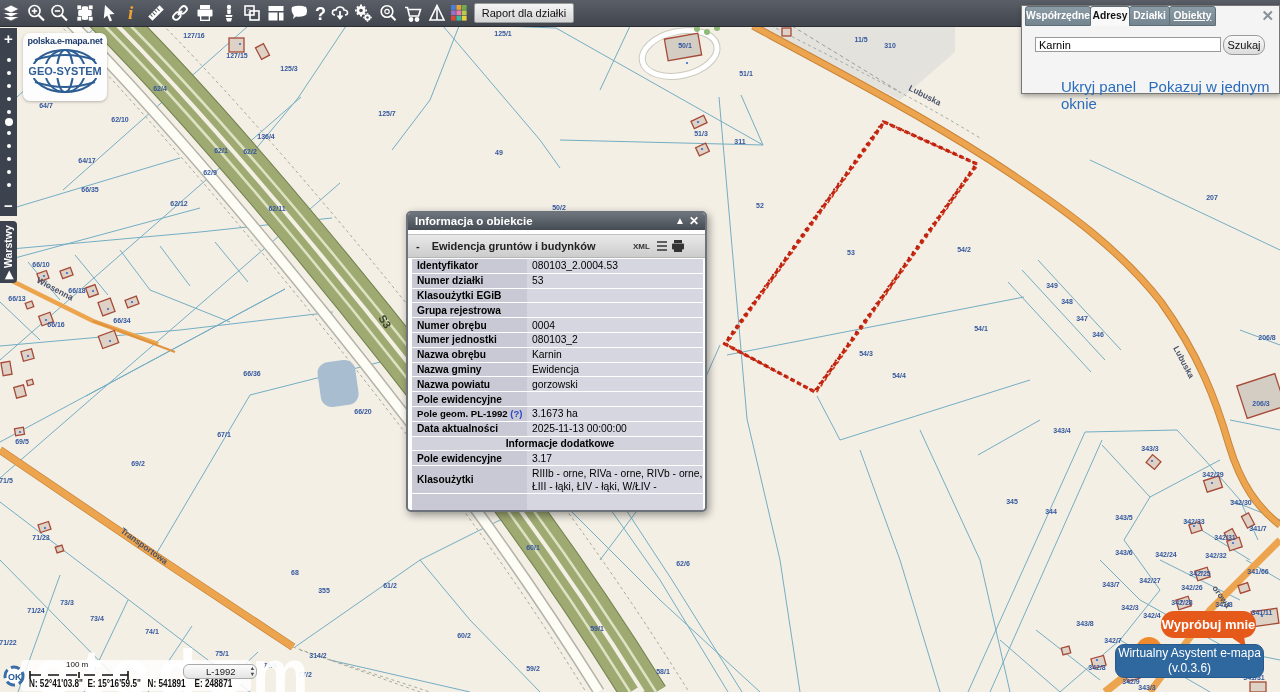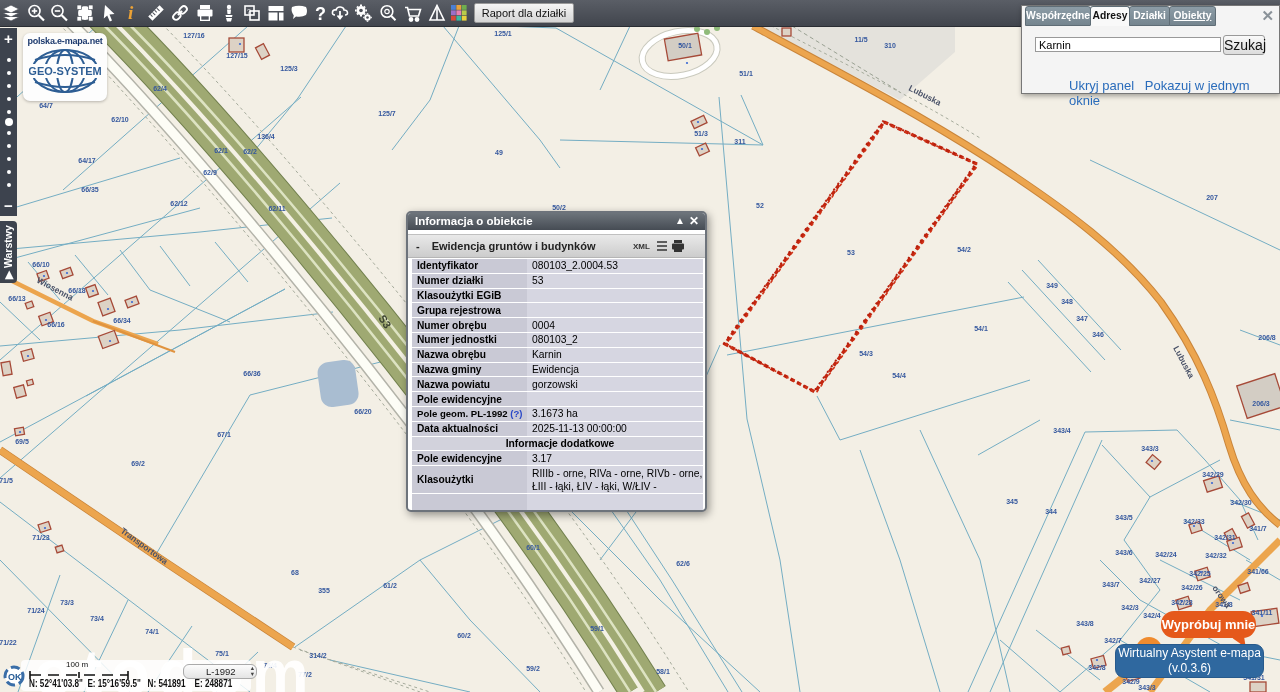--- a/index.html
+++ b/index.html
@@ -15,23 +15,23 @@
 .ldot.big{left:4.5px;width:8px;height:8px;border-radius:4px;}
 #warstwy{position:absolute;left:0;top:221px;width:17px;height:62px;background:#3d434e;border-radius:0 4px 4px 0;z-index:4;}
 #warstwy span{position:absolute;left:2px;top:58px;transform:rotate(-90deg);transform-origin:0 0;color:#fff;font-size:10.5px;white-space:nowrap;font-weight:bold;}
 #logo{position:absolute;left:23px;top:33px;width:84px;height:68px;background:#fdfdfd;border-radius:7px;box-shadow:0 1px 3px rgba(0,0,0,.25);z-index:3;text-align:center;}
 #logo .t{font-size:9px;font-weight:bold;color:#1d3a6e;margin-top:3px;letter-spacing:-0.2px;}
 #panel{position:absolute;left:1021px;top:5px;width:257px;height:87px;background:#f4f4f4;border:1px solid #777;box-shadow:1px 2px 5px rgba(0,0,0,.35);z-index:6;}
 .tab{position:absolute;top:0px;height:18px;border:1px solid #5f6d76;border-bottom:1px solid #5f6d76;border-radius:3px 3px 0 0;background:linear-gradient(#8c9ca6,#75858f);color:#fff;font-size:10.3px;font-weight:bold;text-align:center;line-height:18px;overflow:hidden;}
 .tab.active{background:#f9f9f9;color:#111;border-bottom:1px solid #f9f9f9;}
 #closex{position:absolute;right:5px;top:1px;color:#8a9299;font-size:15px;font-weight:bold;}
 #srch{position:absolute;left:13px;top:31px;width:178px;height:13px;border:1px solid #999;background:#fff;font-size:11px;padding:0 3px;font-family:"Liberation Sans",sans-serif;}
-#szukaj{position:absolute;left:201px;top:29px;width:40px;height:18px;background:linear-gradient(#fafafa,#dcdcdc);border:1px solid #999;border-radius:3px;font-size:14px;text-align:center;line-height:18px;color:#111;}
+#szukaj{position:absolute;left:201px;top:29px;width:40px;height:18px;background:linear-gradient(#fafafa,#dcdcdc);border:1px solid #999;border-radius:9px;font-size:11px;text-align:center;line-height:18px;color:#111;}
 #wykaz{position:absolute;left:14px;top:54px;font-size:10.3px;color:#8a8a8a;white-space:nowrap;border-bottom:1px solid #ddd;padding-bottom:6px;width:228px;}
-#plinks{position:absolute;left:14px;top:72px;font-size:13px;color:#2a6cbb;padding-left:33px;}
+#plinks{position:absolute;left:6px;top:72px;font-size:15px;color:#2a6cbb;padding-left:33px;}
 #popup{position:absolute;left:406px;top:211px;width:297px;height:297px;background:#fff;border:2px solid #6d737b;border-radius:5px;box-shadow:2px 3px 9px rgba(0,0,0,.4);overflow:hidden;z-index:6;}
 #ptitle{height:17px;background:linear-gradient(#6d747b,#464c54);color:#fff;font-weight:bold;font-size:11.5px;line-height:16px;padding-left:7px;position:relative;}
 #pmin{position:absolute;right:20px;top:0;font-size:10px;}
 #pclose{position:absolute;right:6px;top:0;font-size:12px;}
 #phead{margin-top:4px;height:22px;background:linear-gradient(#e9e9e9,#cccccc);border-top:1px solid #c0c0c0;border-bottom:1px solid #b5b5b5;color:#222;font-weight:bold;font-size:11px;line-height:22px;position:relative;}
 #phicons{position:absolute;right:20px;top:3px;color:#444;}
 table.info{border-collapse:separate;border-spacing:0 1px;margin:0px 0 0 4px;font-size:10.3px;table-layout:fixed;width:291px;}
 table.info td{padding:0 0 0 5px;height:13.8px;vertical-align:middle;overflow:hidden;white-space:nowrap;}
 td.k{background:#c9c9d5;font-weight:bold;width:110px;font-size:10.2px;}
 td.v{background:#d6d6e1;}

